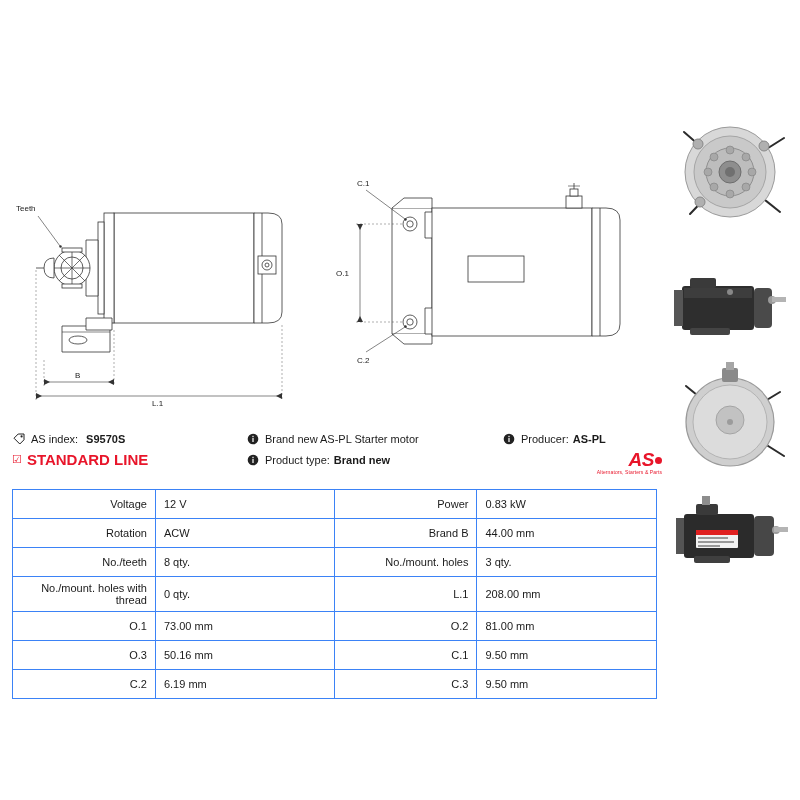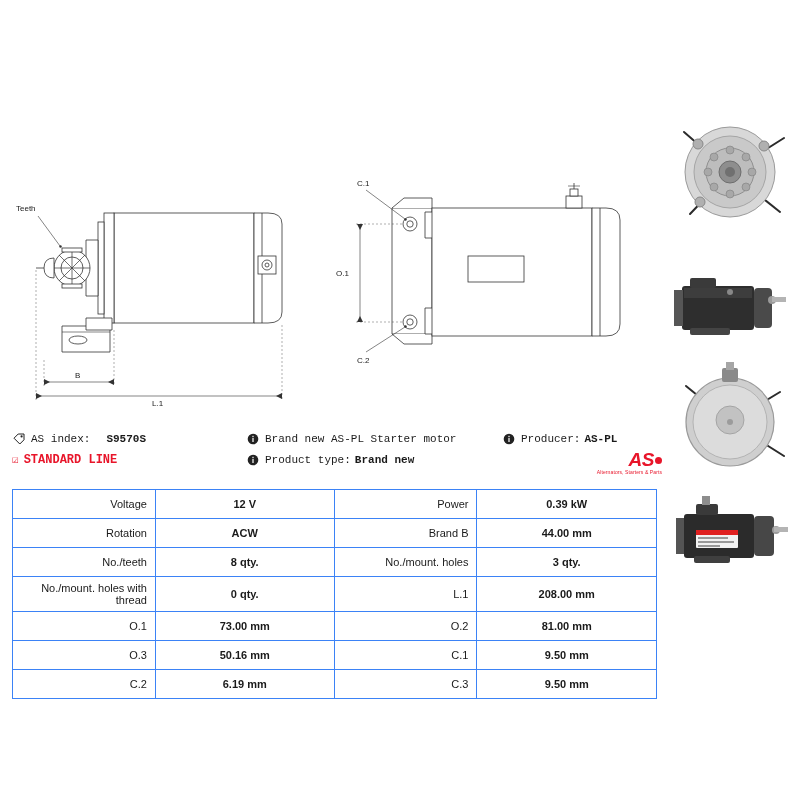--- a/index.html
+++ b/index.html
@@ -56,35 +56,34 @@
   }
   .info-col.c1 { left: 0; width: 230px; }
   .info-col.c2 { left: 234px; width: 250px; }
   .info-col.c3 { left: 490px; width: 160px; }
 
   .info-row {
     display: flex;
     align-items: center;
     height: 21px;
     white-space: nowrap;
-    font-family: Liberation Mono, monospace;
   }
   .info-row .ic {
     display: inline-flex;
     align-items: center;
     justify-content: center;
     width: 14px;
     margin-right: 5px;
     flex: 0 0 14px;
   }
   .bold { font-weight: bold; }
   .standard-line {
     color: #e8152a;
     font-weight: bold;
-    font-size: 12px;
+    font-size: 15px;
   }
   .chk {
     color: #e8152a;
     font-size: 11px;
     margin-right: 5px;
   }
 
   
   .logo {
     position: absolute;
@@ -129,24 +128,24 @@
     border: 1px solid #3b82f6;
     padding: 5px 8px;
     height: 18px;
   }
   .spec-table td.k {
     text-align: right;
     color: #1a1a1a;
     width: 138px;
   }
   .spec-table td.v {
-    text-align: center;
+    text-align: left;
     color: #1a1a1a;
     width: 184px;
-    font-weight: bold;
+    font-weight: normal;
   }
 
   .dim-text { font-size: 8px; fill: #1a1a1a; font-family: "Liberation Sans", sans-serif; }
 </style>
 </head>
 <body>
 
 <div class="drawings">
   <svg class="drawing-svg" width="660" height="418" viewBox="0 0 660 418">
     <g fill="none" stroke="#333" stroke-width="0.8">
@@ -332,21 +331,21 @@
 
   <div class="info-col c1">
     <div class="info-row">
       <span class="ic">
         <svg width="12" height="12" viewBox="0 0 12 12">
           <path d="M1 5.2 L5.2 1 L11 1 L11 6.8 L6.8 11 Z" fill="none" stroke="#222" stroke-width="1"></path>
           <circle cx="8.6" cy="3.4" r="1.1" fill="#222"></circle>
         </svg>
       </span>
       <span>AS index:</span>
-      <span class="bold" style="margin-left:16px;">S9570S</span>
+      <span class="bold" style="margin-left:8px;">S9570S</span>
     </div>
     <div class="info-row">
       <span class="chk">☑</span>
       <span class="standard-line">STANDARD LINE</span>
     </div>
   </div>
 
   <div class="info-col c3">
     <div class="info-row">
       <span class="ic">
@@ -389,21 +388,21 @@
     </div>
   </div>
 </div>
 
 <table class="spec-table">
   <tbody>
     <tr>
       <td class="k">Voltage</td>
       <td class="v">12 V</td>
       <td class="k">Power</td>
-      <td class="v">0.39 kW</td>
+      <td class="v">0.83 kW</td>
     </tr>
     <tr>
       <td class="k">Rotation</td>
       <td class="v">ACW</td>
       <td class="k">Brand B</td>
       <td class="v">44.00 mm</td>
     </tr>
     <tr>
       <td class="k">No./teeth</td>
       <td class="v">8 qty.</td>

